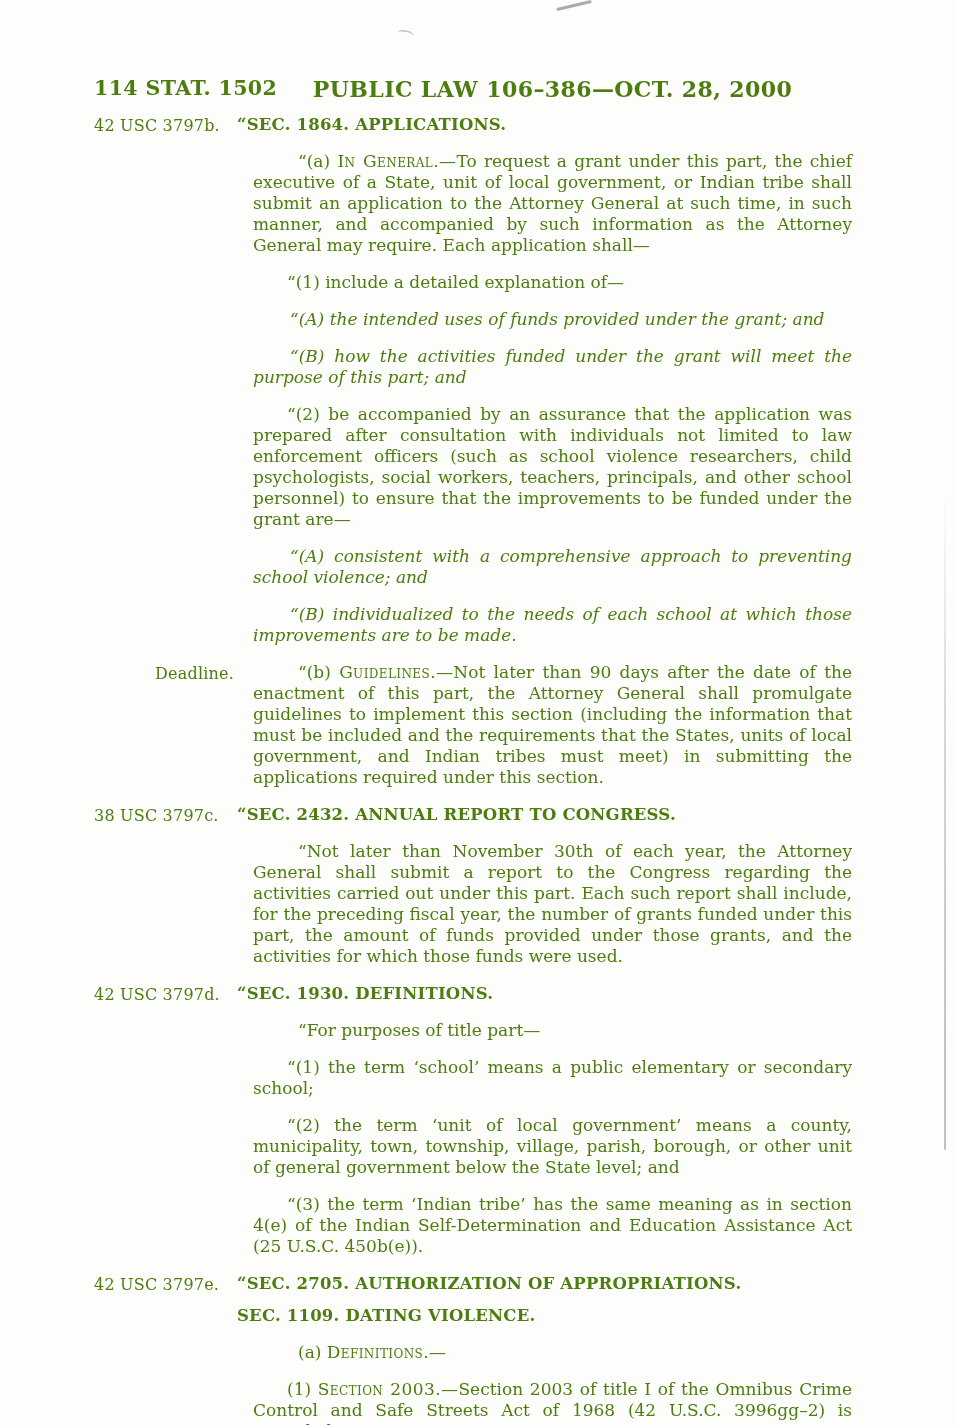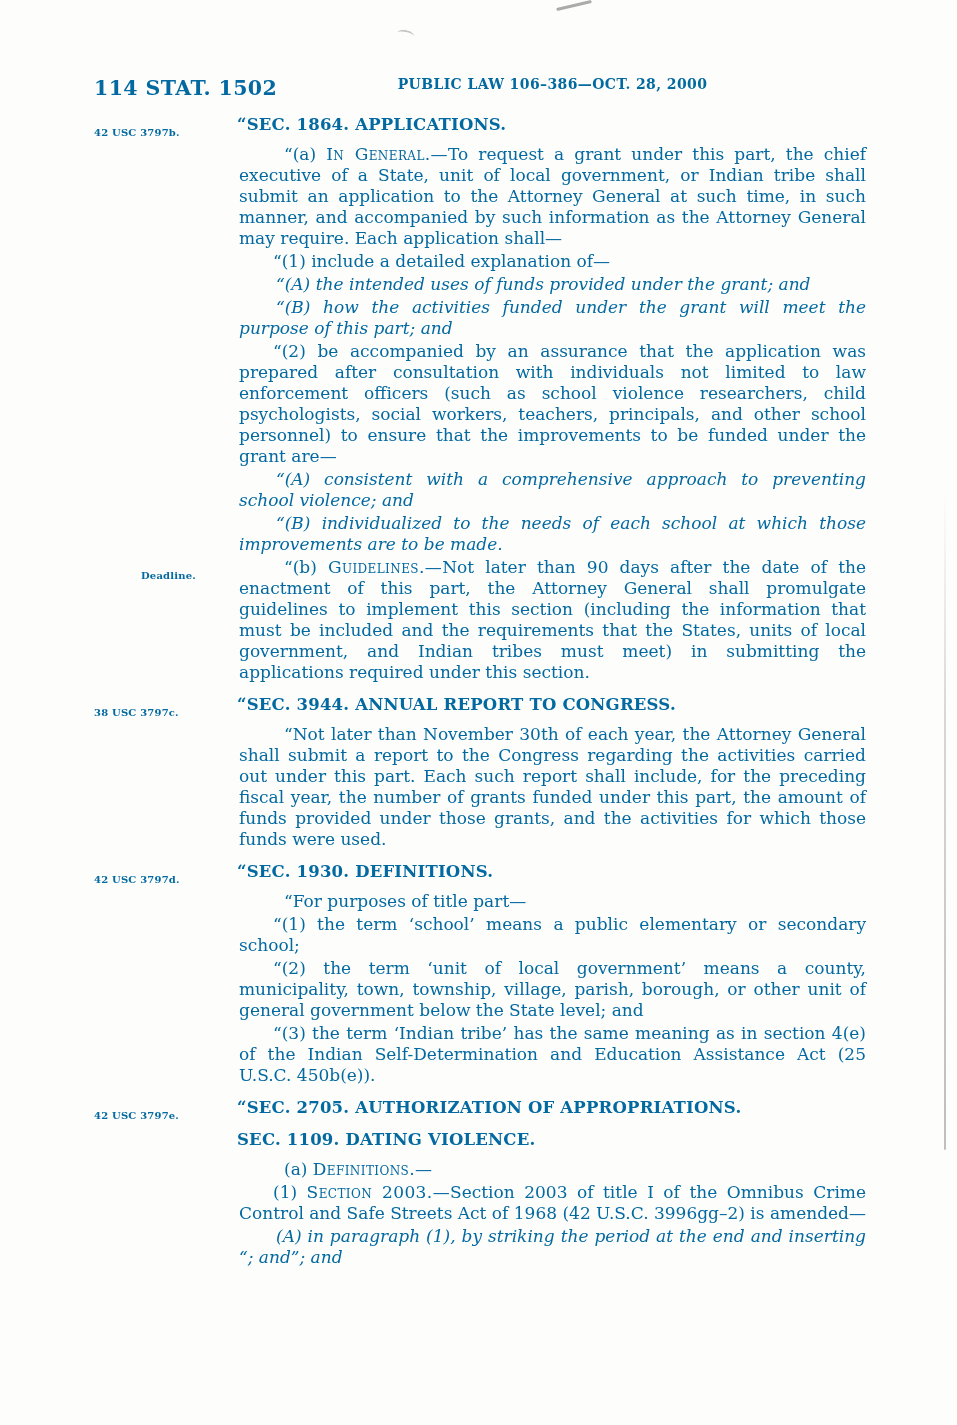--- a/index.html
+++ b/index.html
@@ -1,51 +1,51 @@
 <!DOCTYPE html>
 <html><head>
 <meta charset="utf-8">
 <style>
   html,body { margin:0; padding:0; background:#e8e8e8; }
   .page {
     position:relative;
     width:957px; height:1425px;
     background:#fdfdfb;
     font-family:"DejaVu Serif", serif;
-    color:#0369a1;
+    color:#4d7c0f;
     overflow:hidden;
   }
   
   .pg-header { position:absolute; top:76px; left:0; width:957px; height:30px; }
   .stat {
     position:absolute; left:94px; top:0;
     font-size:20.5px; font-weight:bold; letter-spacing:0.4px; white-space:nowrap;
   }
   .law {
     position:absolute; left:237px; top:0; width:631px;
-    text-align:center; font-size:14px; font-weight:bold; letter-spacing:0.4px; white-space:nowrap;
+    text-align:center; font-size:22px; font-weight:bold; letter-spacing:0.4px; white-space:nowrap;
   }
   
   .main { position:absolute; left:237px; top:114px; width:631px; }
   section.sec { position:relative; margin:0 0 11px 0; }
   h3.h {
     position:relative;
     margin:0 0 9px 0;
     font-size:16.5px; font-weight:bold; letter-spacing:0.2px;
     line-height:21px;
     white-space:nowrap;
   }
   .note {
-    position:absolute; left:-143px; top:10px; width:138px;
-    font-size:10px; font-weight:bold; letter-spacing:0.2px;
+    position:absolute; left:-143px; top:3px; width:138px;
+    font-size:16px; font-weight:normal; letter-spacing:0.2px;
     line-height:18px; white-space:nowrap;
   }
   p.t {
     position:relative;
-    margin:2px;
+    margin:16px;
     font-size:17px; line-height:21px;
     text-align:justify;
   }
   .lvl1 { text-indent:45px; }
   .lvl2 { margin-left:41px; text-indent:34px; }
   .lvl3 { margin-left:76px; text-indent:37px;font-style:italic; }
   .sc { font-variant:small-caps; letter-spacing:0.4px; }
   
   .gutter-line {
     position:absolute; left:944px; top:490px; width:2px; height:660px;
@@ -87,21 +87,21 @@
       <p class="t lvl3">“(A) consistent with a comprehensive approach to preventing school violence; and</p>
       <p class="t lvl3">“(B) individualized to the needs of each school at which those improvements are to be made.</p>
       <p class="t lvl1">
         <span class="note">Deadline.</span><span>“(b) </span><span class="sc">Guidelines.—</span><span>Not later than 90 days after the date of the enactment of this part, the Attorney General shall promulgate guidelines to implement this section (including the information that must be included and the requirements that the States, units of local government, and Indian tribes must meet) in submitting the applications required under this section.</span>
       </p>
     </section>
 
     <section class="sec">
       <h3 class="h">
         <span class="note">38 USC 3797c.</span>
-        <span>“SEC. 3944. ANNUAL REPORT TO CONGRESS.</span>
+        <span>“SEC. 2432. ANNUAL REPORT TO CONGRESS.</span>
       </h3>
       <p class="t lvl1">“Not later than November 30th of each year, the Attorney General shall submit a report to the Congress regarding the activities carried out under this part. Each such report shall include, for the preceding fiscal year, the number of grants funded under this part, the amount of funds provided under those grants, and the activities for which those funds were used.</p>
     </section>
 
     <section class="sec">
       <h3 class="h">
         <span class="note">42 USC 3797d.</span>
         <span>“SEC. 1930. DEFINITIONS.</span>
       </h3>
       <p class="t lvl1">“For purposes of title part—</p>

